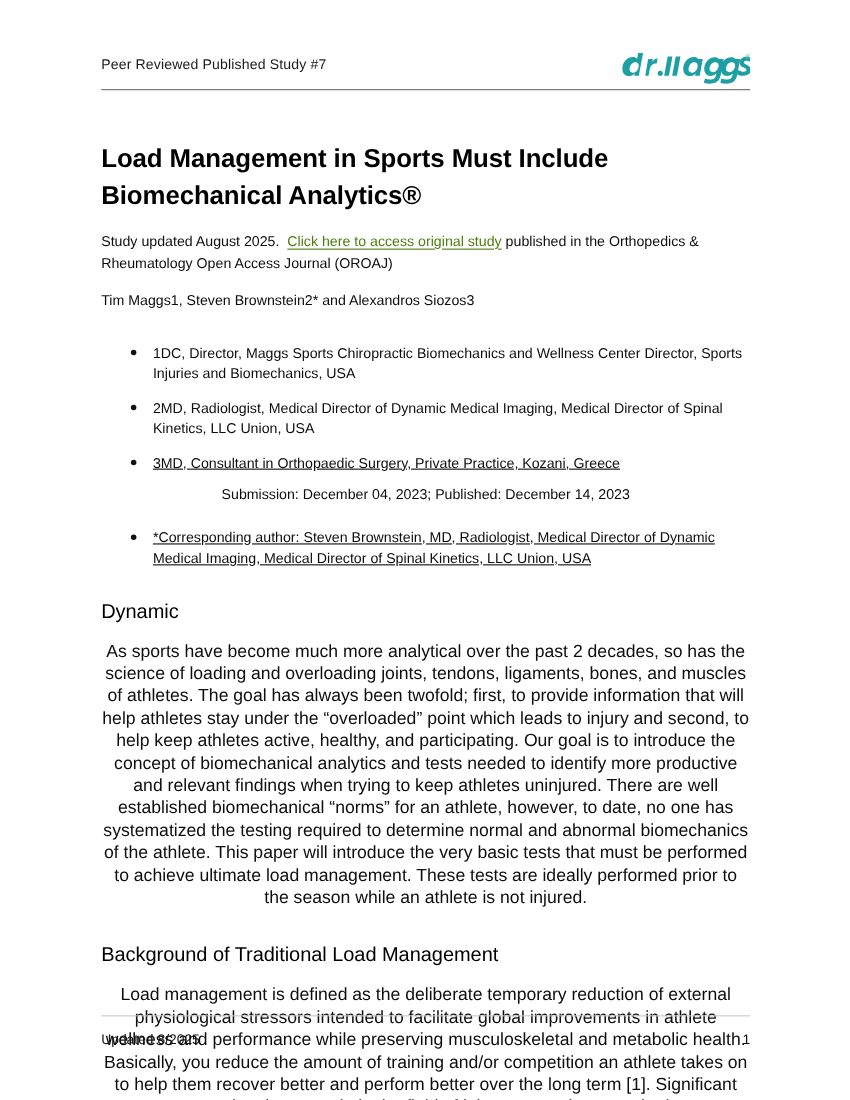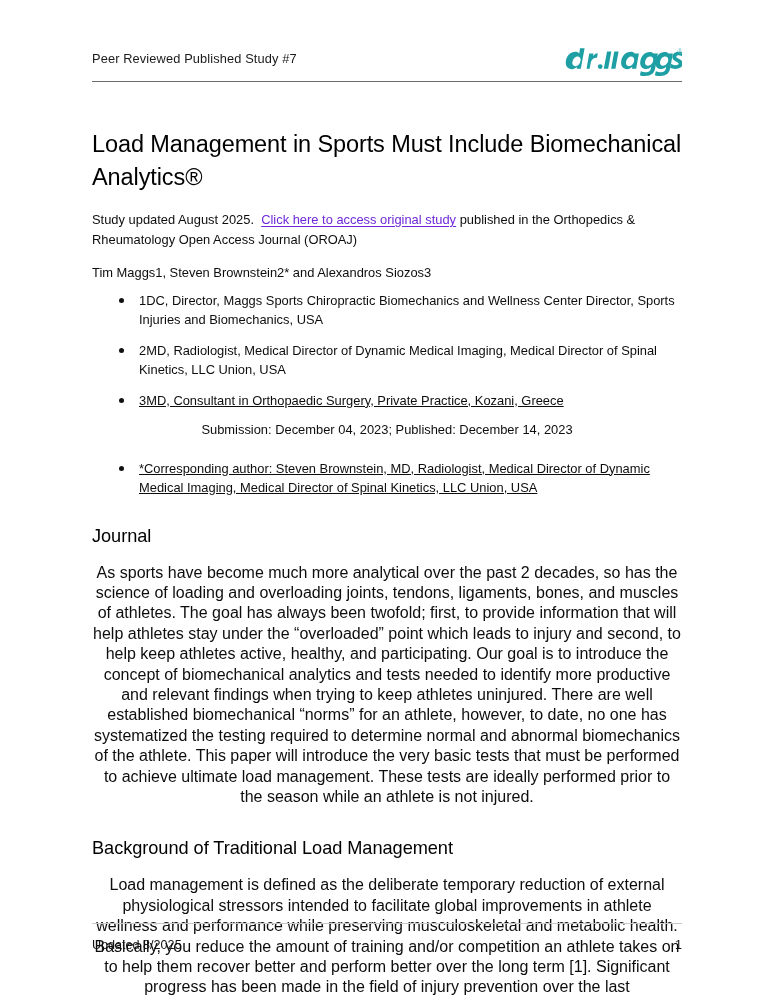--- a/index.html
+++ b/index.html
@@ -60,38 +60,38 @@
   
   .content {
     position: absolute;
     left: 92px;
     top: 128px;
     width: 590px;
   }
 
   h1.doc-title {
     font-size: 23.5px;
-    font-weight: normal;
+    font-weight: bold;
     line-height: 33px;
     margin: 0 0 16px 0;
     color: #000;
     letter-spacing: -0.1px;
   }
 
   p.meta {
     font-size: 12.9px;
     line-height: 19.5px;
     margin: 0 0 14px 0;
     color: #0d0d0d;
   }
-  p.meta.authors { margin-bottom: 8px; }
+  p.meta.authors { margin-bottom: 28px; }
   p.meta.submission { margin-top: 0px; margin-bottom: 19px; text-align: center; }
 
   a.study-link {
-    color: #6d28d9;
+    color: #4d7c0f;
     text-underline-offset: 2px;
   }
 
   ul.aff {
     list-style: none;
     margin: 0 0 10px 0;
     padding: 0;
   }
   ul.aff li {
     position: relative;
@@ -211,21 +211,21 @@
       <li>2MD, Radiologist, Medical Director of Dynamic Medical Imaging, Medical Director of Spinal Kinetics, LLC Union, USA</li>
       <li>3MD, Consultant in Orthopaedic Surgery, Private Practice, Kozani, Greece</li>
     </ul>
 
     <p class="meta submission">Submission: December 04, 2023; Published: December 14, 2023</p>
 
     <ul class="aff">
       <li>*Corresponding author: Steven Brownstein, MD, Radiologist, Medical Director of Dynamic Medical Imaging, Medical Director of Spinal Kinetics, LLC Union, USA</li>
     </ul>
 
-    <h2 class="section">Journal</h2>
+    <h2 class="section">Dynamic</h2>
     <p class="body-text">As sports have become much more analytical over the past 2 decades, so has the science of loading and overloading joints, tendons, ligaments, bones, and muscles of athletes. The goal has always been twofold; first, to provide information that will help athletes stay under the “overloaded” point which leads to injury and second, to help keep athletes active, healthy, and participating. Our goal is to introduce the concept of biomechanical analytics and tests needed to identify more productive and relevant findings when trying to keep athletes uninjured. There are well established biomechanical “norms” for an athlete, however, to date, no one has systematized the testing required to determine normal and abnormal biomechanics of the athlete. This paper will introduce the very basic tests that must be performed to achieve ultimate load management. These tests are ideally performed prior to the season while an athlete is not injured.</p>
 
     <h2 class="section tight">Background of Traditional Load Management</h2>
     <p class="body-text">Load management is defined as the deliberate temporary reduction of external physiological stressors intended to facilitate global improvements in athlete wellness and performance while preserving musculoskeletal and metabolic health. Basically, you reduce the amount of training and/or competition an athlete takes on to help them recover better and perform better over the long term [1]. Significant progress has been made in the field of injury prevention over the last</p>
 
   </div>
 
   <div class="footer-rule"></div>
   <div class="footer">
     <span>Updated 8/2025</span>

